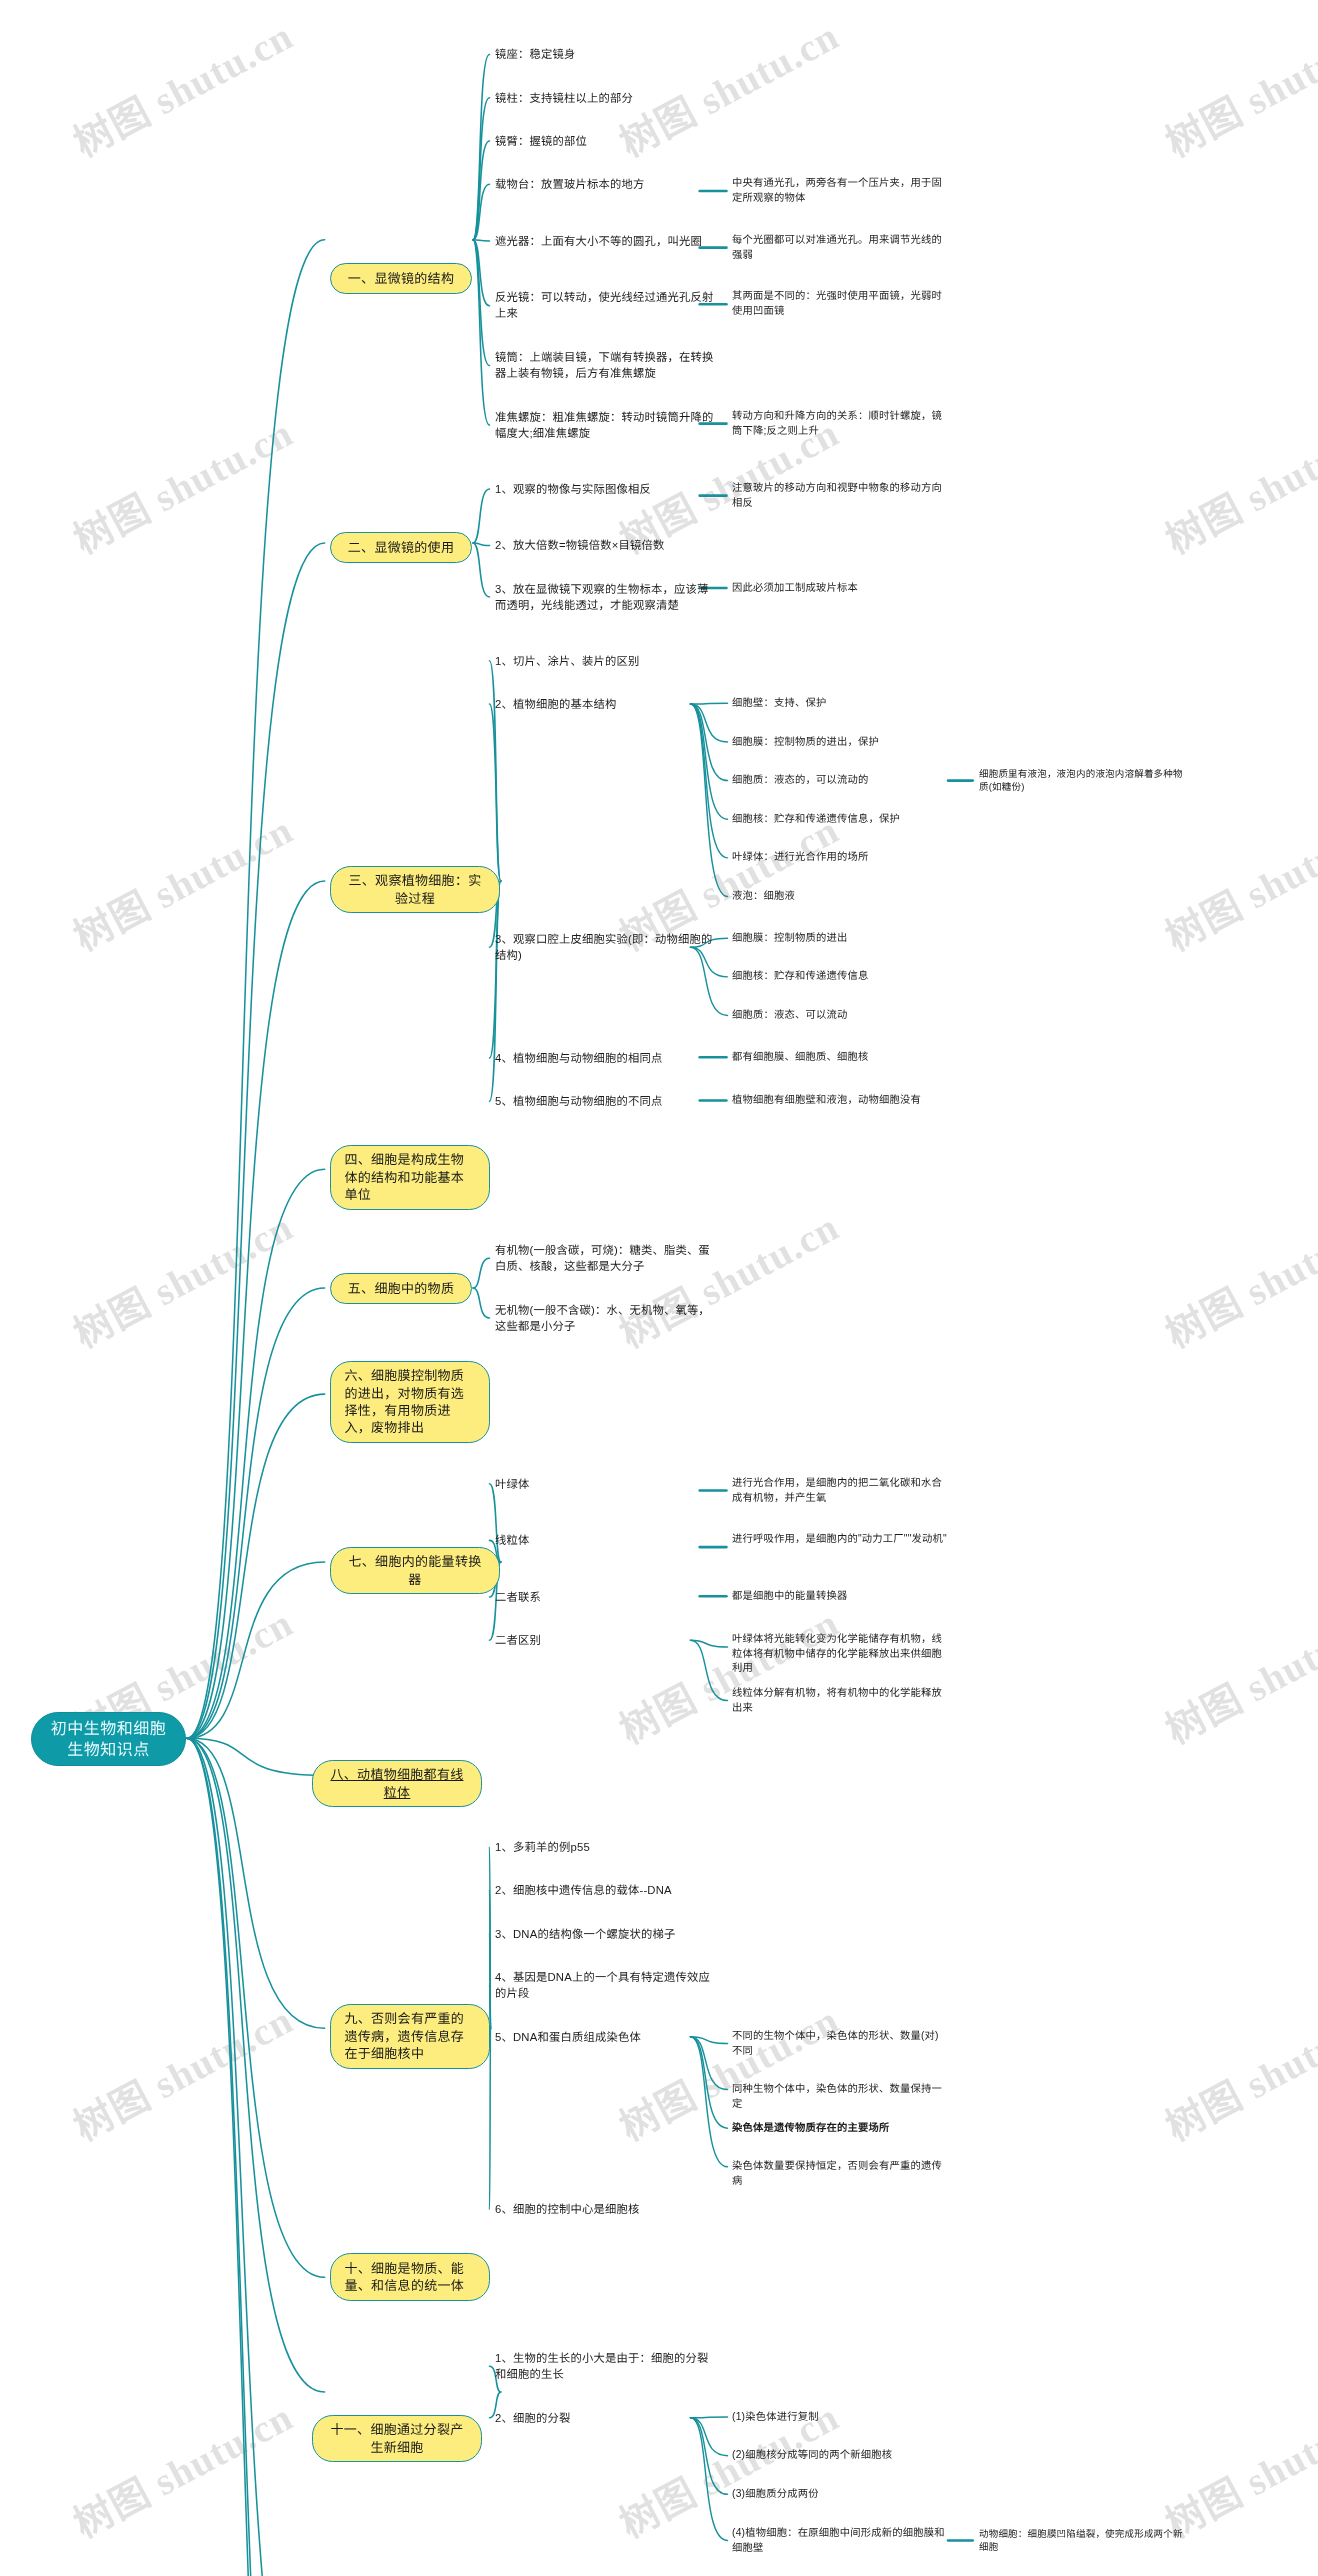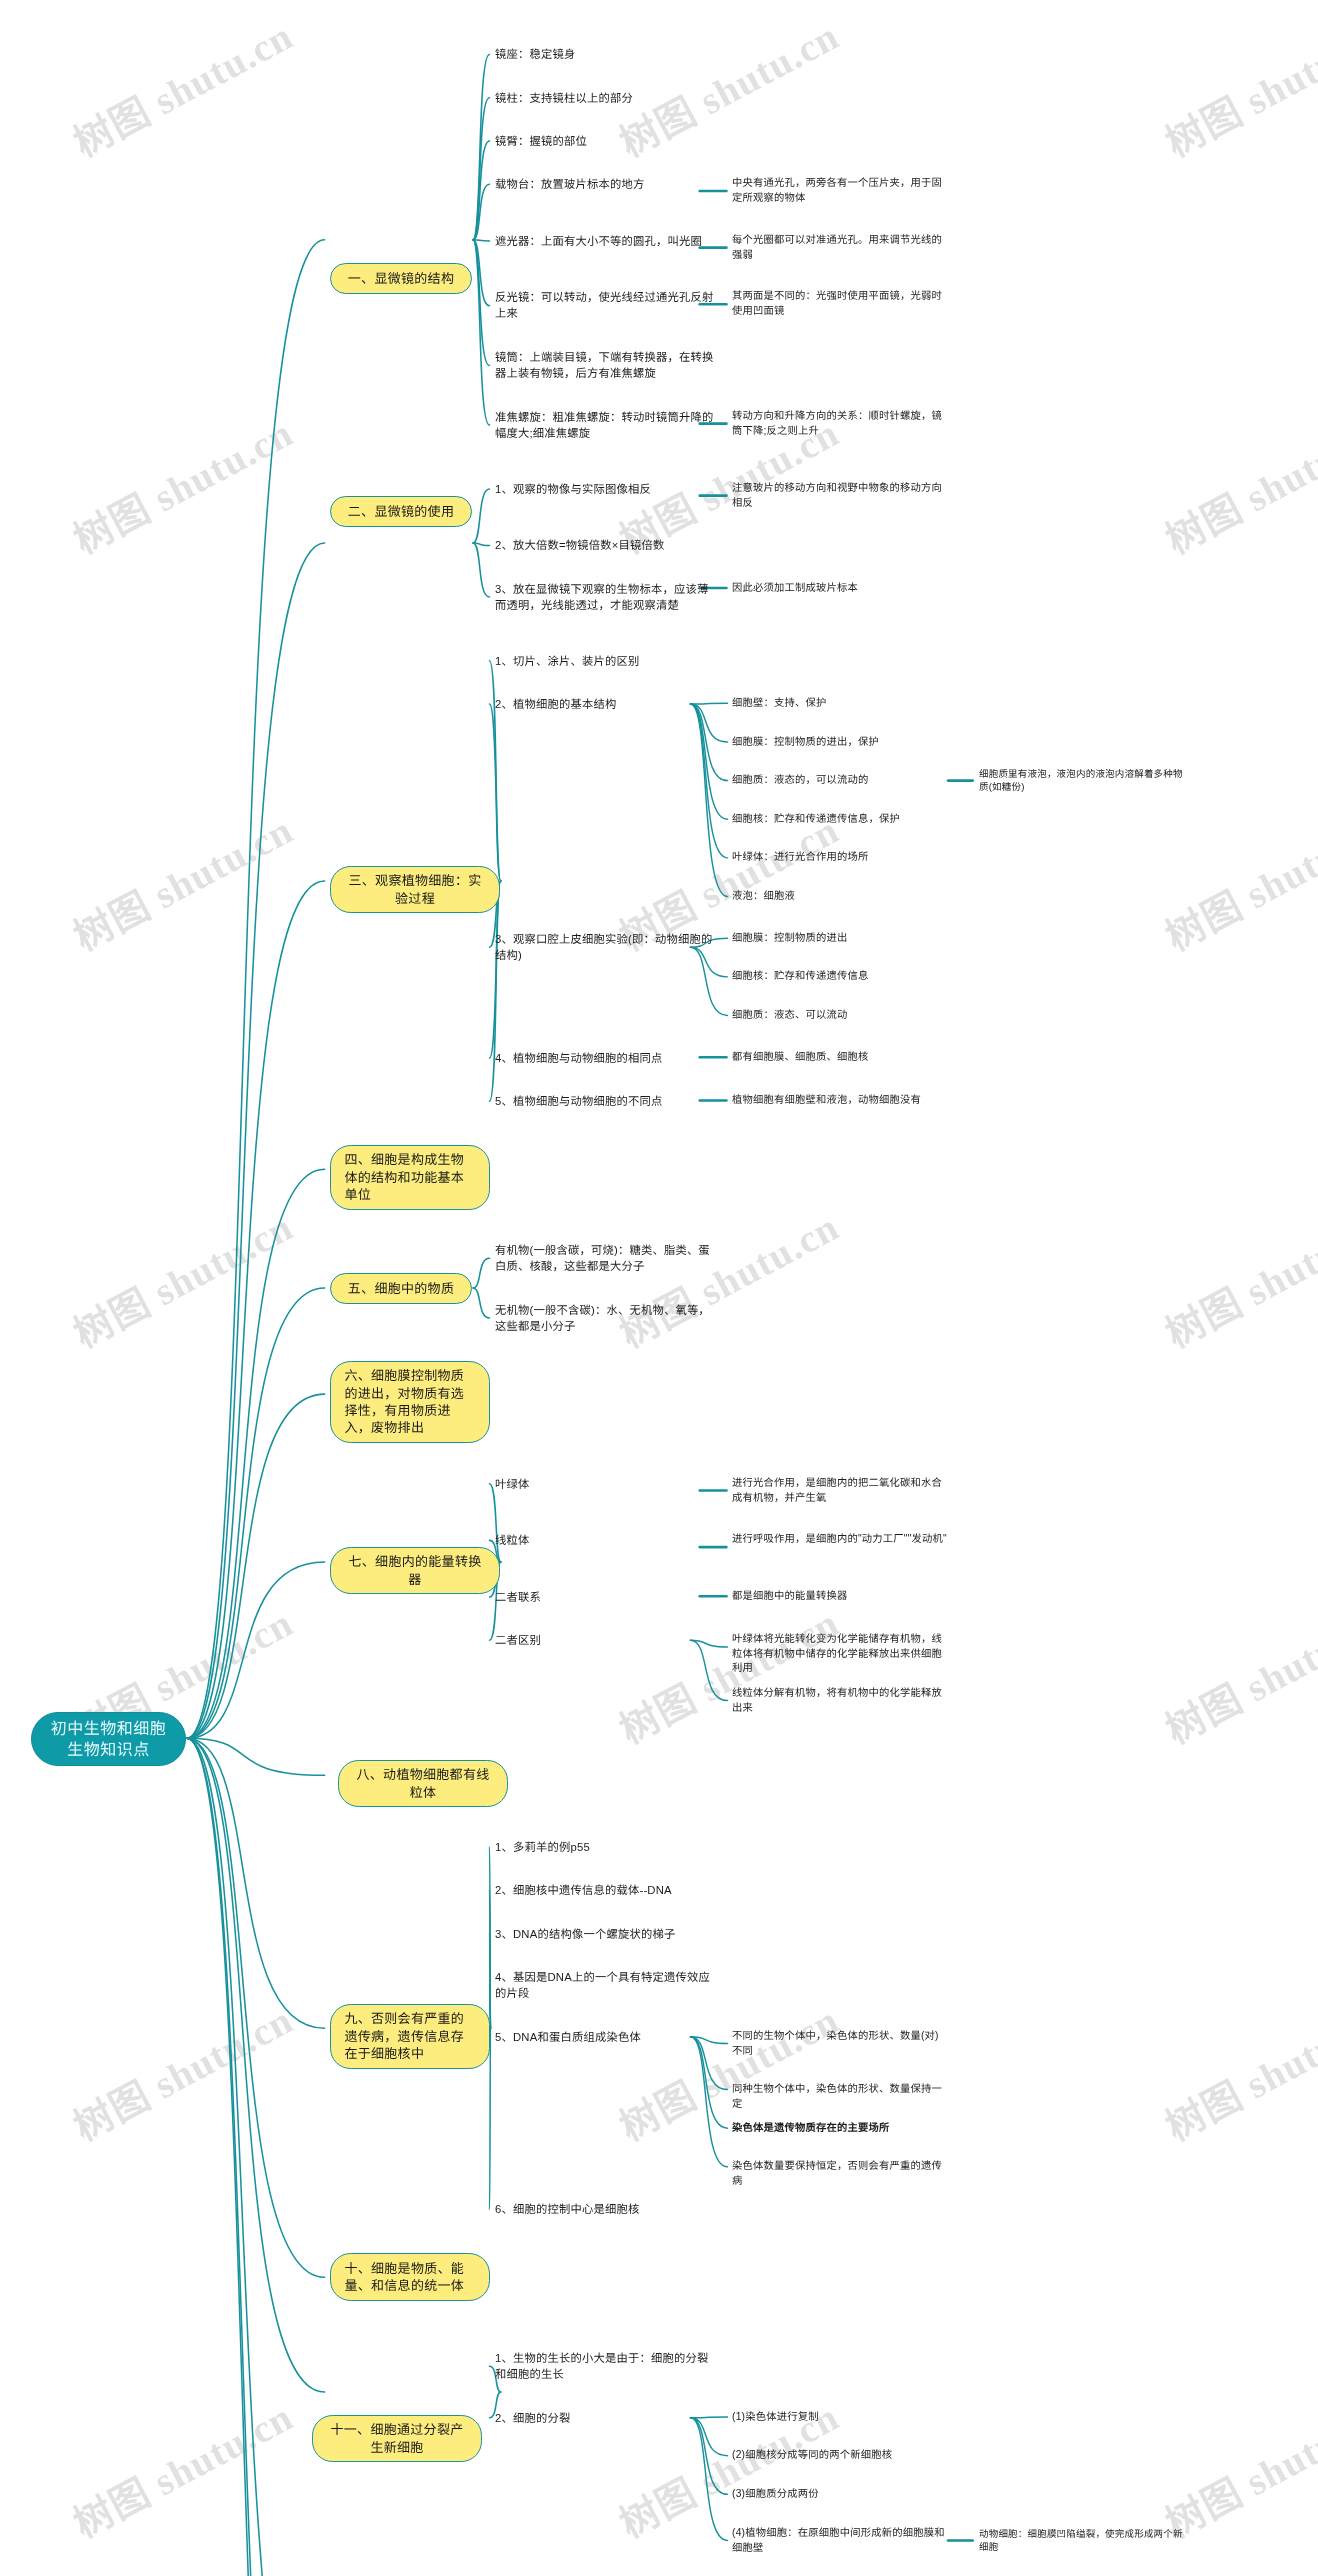--- a/index.html
+++ b/index.html
@@ -219,21 +219,21 @@
       <div class="node leaf lv3" style="left: 732px; top: 289px; width: 216px;">其两面是不同的：光强时使用平面镜，光弱时使用凹面镜</div>
       <div class="node leaf lv2" style="left: 495px; top: 349px; width: 222px;">镜筒：上端装目镜，下端有转换器，在转换器上装有物镜，后方有准焦螺旋</div>
       <div class="node leaf lv2" style="left: 495px; top: 409px; width: 222px;">准焦螺旋：粗准焦螺旋：转动时镜筒升降的幅度大;细准焦螺旋</div>
       <div class="node leaf lv3" style="left: 732px; top: 409px; width: 216px;">转动方向和升降方向的关系：顺时针螺旋，镜筒下降;反之则上升</div>
       <div class="node lvl1 center" style="left: 330px; top: 224px; width: 142px; min-height: 31px; margin-top: 39px;">一、显微镜的结构</div>
       <div class="node leaf lv2" style="left: 495px; top: 481px; width: 222px;">1、观察的物像与实际图像相反</div>
       <div class="node leaf lv3" style="left: 732px; top: 481px; width: 216px;">注意玻片的移动方向和视野中物象的移动方向相反</div>
       <div class="node leaf lv2" style="left: 495px; top: 537px; width: 222px;">2、放大倍数=物镜倍数×目镜倍数</div>
       <div class="node leaf lv2" style="left: 495px; top: 581px; width: 222px;">3、放在显微镜下观察的生物标本，应该薄而透明，光线能透过，才能观察清楚</div>
       <div class="node leaf lv3" style="left: 732px; top: 581px; width: 216px;">因此必须加工制成玻片标本</div>
-      <div class="node lvl1 center" style="left: 330px; top: 496px; width: 142px; min-height: 31px;">二、显微镜的使用</div>
+      <div class="node lvl1 center" style="left: 330px; top: 532px; width: 142px; min-height: 31px;">二、显微镜的使用</div>
       <div class="node leaf lv2" style="left: 495px; top: 653px; width: 222px;">1、切片、涂片、装片的区别</div>
       <div class="node leaf lv2" style="left: 495px; top: 696px; width: 222px;">2、植物细胞的基本结构</div>
       <div class="node leaf lv3" style="left: 732px; top: 696px; width: 216px;">细胞壁：支持、保护</div>
       <div class="node leaf lv3" style="left: 732px; top: 735px; width: 216px;">细胞膜：控制物质的进出，保护</div>
       <div class="node leaf lv3" style="left: 732px; top: 773px; width: 216px;">细胞质：液态的，可以流动的</div>
       <div class="node leaf lv4" style="left: 979px; top: 767px; width: 206px;">细胞质里有液泡，液泡内的液泡内溶解着多种物质(如糖份)</div>
       <div class="node leaf lv3" style="left: 732px; top: 812px; width: 216px;">细胞核：贮存和传递遗传信息，保护</div>
       <div class="node leaf lv3" style="left: 732px; top: 850px; width: 216px;">叶绿体：进行光合作用的场所</div>
       <div class="node leaf lv3" style="left: 732px; top: 889px; width: 216px;">液泡：细胞液</div>
       <div class="node leaf lv2" style="left: 495px; top: 931px; width: 222px;">3、观察口腔上皮细胞实验(即：动物细胞的结构)</div>
@@ -253,21 +253,21 @@
       <div class="node leaf lv2" style="left: 495px; top: 1476px; width: 222px;">叶绿体</div>
       <div class="node leaf lv3" style="left: 732px; top: 1476px; width: 216px;">进行光合作用，是细胞内的把二氧化碳和水合成有机物，并产生氧</div>
       <div class="node leaf lv2" style="left: 495px; top: 1532px; width: 222px;">线粒体</div>
       <div class="node leaf lv3" style="left: 732px; top: 1532px; width: 216px;">进行呼吸作用，是细胞内的"动力工厂""发动机"</div>
       <div class="node leaf lv2" style="left: 495px; top: 1589px; width: 222px;">二者联系</div>
       <div class="node leaf lv3" style="left: 732px; top: 1589px; width: 216px;">都是细胞中的能量转换器</div>
       <div class="node leaf lv2" style="left: 495px; top: 1632px; width: 222px;">二者区别</div>
       <div class="node leaf lv3" style="left: 732px; top: 1632px; width: 216px;">叶绿体将光能转化变为化学能储存有机物，线粒体将有机物中储存的化学能释放出来供细胞利用</div>
       <div class="node leaf lv3" style="left: 732px; top: 1686px; width: 216px;">线粒体分解有机物，将有机物中的化学能释放出来</div>
       <div class="node lvl1 center" style="left: 330px; top: 1547px; width: 170px; min-height: 31px;">七、细胞内的能量转换器</div>
-      <div class="node lvl1 center" style="left: 338px; top: 1760px; width: 170px; min-height: 31px;">八、动植物细胞都有线粒体</div>
+      <div class="node lvl1 center" style="left: 312px; top: 1760px; width: 170px; min-height: 31px; text-decoration: underline;">八、动植物细胞都有线粒体</div>
       <div class="node leaf lv2" style="left: 495px; top: 1839px; width: 222px;">1、多莉羊的例p55</div>
       <div class="node leaf lv2" style="left: 495px; top: 1882px; width: 222px;">2、细胞核中遗传信息的载体--DNA</div>
       <div class="node leaf lv2" style="left: 495px; top: 1926px; width: 222px;">3、DNA的结构像一个螺旋状的梯子</div>
       <div class="node leaf lv2" style="left: 495px; top: 1969px; width: 222px;">4、基因是DNA上的一个具有特定遗传效应的片段</div>
       <div class="node leaf lv2" style="left: 495px; top: 2029px; width: 222px;">5、DNA和蛋白质组成染色体</div>
       <div class="node leaf lv3" style="left: 732px; top: 2029px; width: 216px;">不同的生物个体中，染色体的形状、数量(对)不同</div>
       <div class="node leaf lv3" style="left: 732px; top: 2082px; width: 216px;">同种生物个体中，染色体的形状、数量保持一定</div>
       <div class="node leaf lv3" style="left: 732px; top: 2121px; width: 216px; font-weight: bold;">染色体是遗传物质存在的主要场所</div>
       <div class="node leaf lv3" style="left: 732px; top: 2159px; width: 216px;">染色体数量要保持恒定，否则会有严重的遗传病</div>
       <div class="node leaf lv2" style="left: 495px; top: 2201px; width: 222px;">6、细胞的控制中心是细胞核</div>

